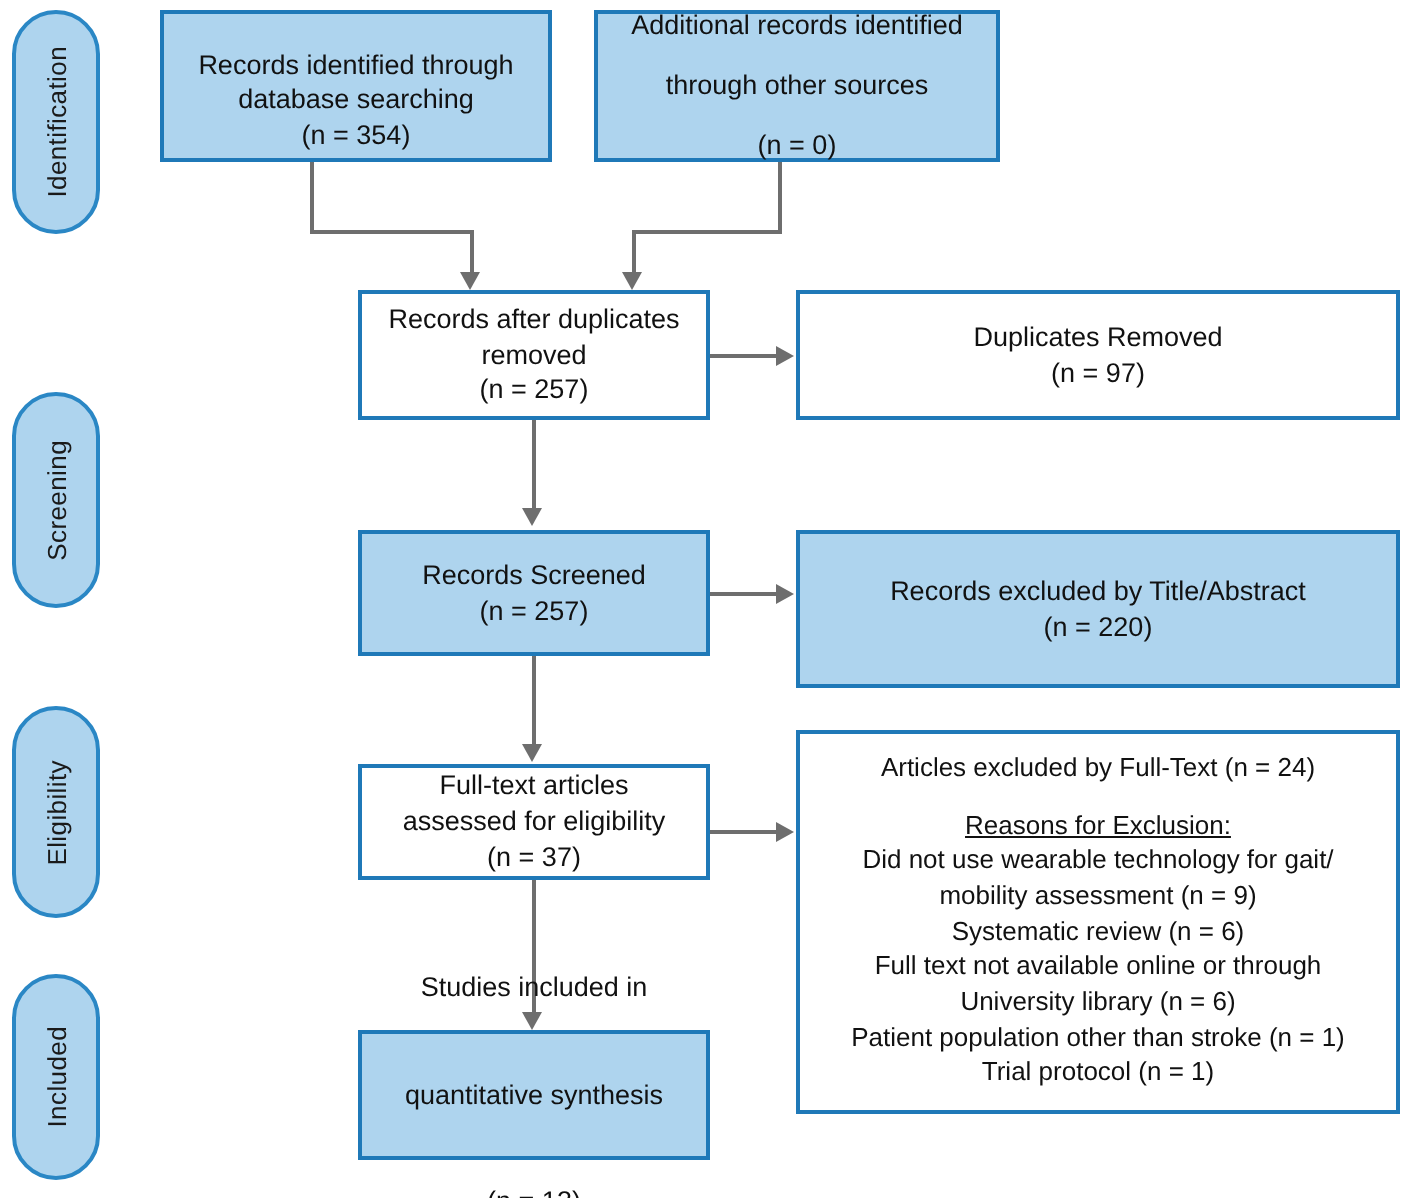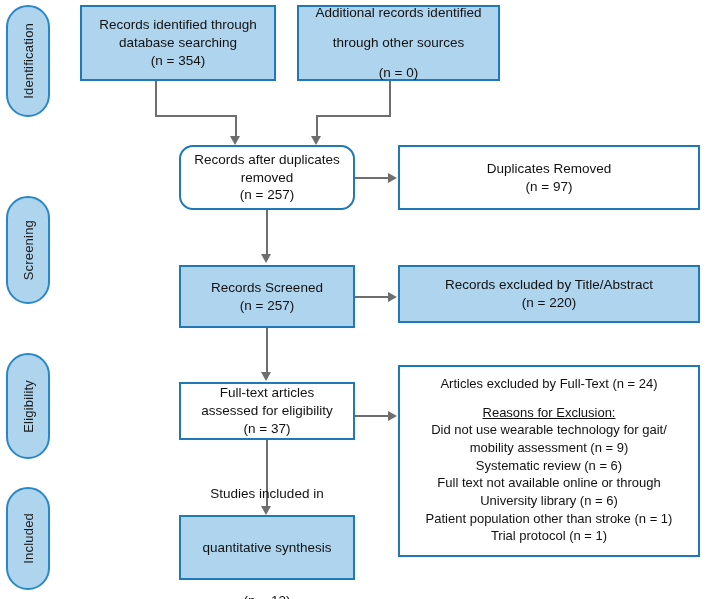--- a/index.html
+++ b/index.html
@@ -108,21 +108,21 @@
   </div>
 
   <div class="pill" style="left:6px; top:353px; width:44px; height:106px;">
     <span class="pill-label">Eligibility</span>
   </div>
 
   <div class="pill" style="left:6px; top:487px; width:44px; height:103px;">
     <span class="pill-label">Included</span>
   </div>
 
-  <div class="node filled" style="left:80px; top:5px; width:196px; height:76px;">
+  <div class="node filled" style="left:80px; top:5px; width:196px; height:76px;justify-content:flex-end;">
     <span class="line">Records identified through</span>
     <span class="line">database searching</span>
     <span class="line">(n = 354)</span>
   </div>
 
   <div class="node filled" style="left:297px; top:5px; width:203px; height:76px;gap:12px;">
     <span class="line">Additional records identified</span>
     <span class="line">through other sources</span>
     <span class="line">(n = 0)</span>
   </div>
@@ -130,21 +130,21 @@
   <div class="seg v" style="left:155px; top:81px; height:36px;"></div>
   <div class="seg h" style="left:155px; top:115px; width:82px;"></div>
   <div class="seg v" style="left:235px; top:115px; height:23px;"></div>
   <div class="arrowhead down" style="left:230px; top:136px;"></div>
 
   <div class="seg v" style="left:389px; top:81px; height:36px;"></div>
   <div class="seg h" style="left:316px; top:115px; width:75px;"></div>
   <div class="seg v" style="left:316px; top:115px; height:23px;"></div>
   <div class="arrowhead down" style="left:311px; top:136px;"></div>
 
-  <div class="node plain" style="left:179px; top:145px; width:176px; height:65px;border-radius:14px;">
+  <div class="node plain" style="left:179px; top:145px; width:176px; height:65px;">
     <span class="line">Records after duplicates</span>
     <span class="line">removed</span>
     <span class="line">(n = 257)</span>
   </div>
 
   <div class="node plain" style="left:398px; top:145px; width:302px; height:65px;">
     <span class="line">Duplicates Removed</span>
     <span class="line">(n = 97)</span>
   </div>
 
@@ -152,21 +152,21 @@
   <div class="arrowhead right" style="left:388px; top:173px;"></div>
 
   <div class="seg v" style="left:266px; top:210px; height:46px;"></div>
   <div class="arrowhead down" style="left:261px; top:254px;"></div>
 
   <div class="node filled" style="left:179px; top:265px; width:176px; height:63px;">
     <span class="line">Records Screened</span>
     <span class="line">(n = 257)</span>
   </div>
 
-  <div class="node filled" style="left:398px; top:265px; width:302px; height:58px;">
+  <div class="node filled" style="left:398px; top:265px; width:302px; height:79px;">
     <span class="line">Records excluded by Title/Abstract</span>
     <span class="line">(n = 220)</span>
   </div>
 
   <div class="seg h" style="left:355px; top:296px; width:34px;"></div>
   <div class="arrowhead right" style="left:388px; top:292px;"></div>
 
   <div class="seg v" style="left:266px; top:328px; height:46px;"></div>
   <div class="arrowhead down" style="left:261px; top:372px;"></div>
 

